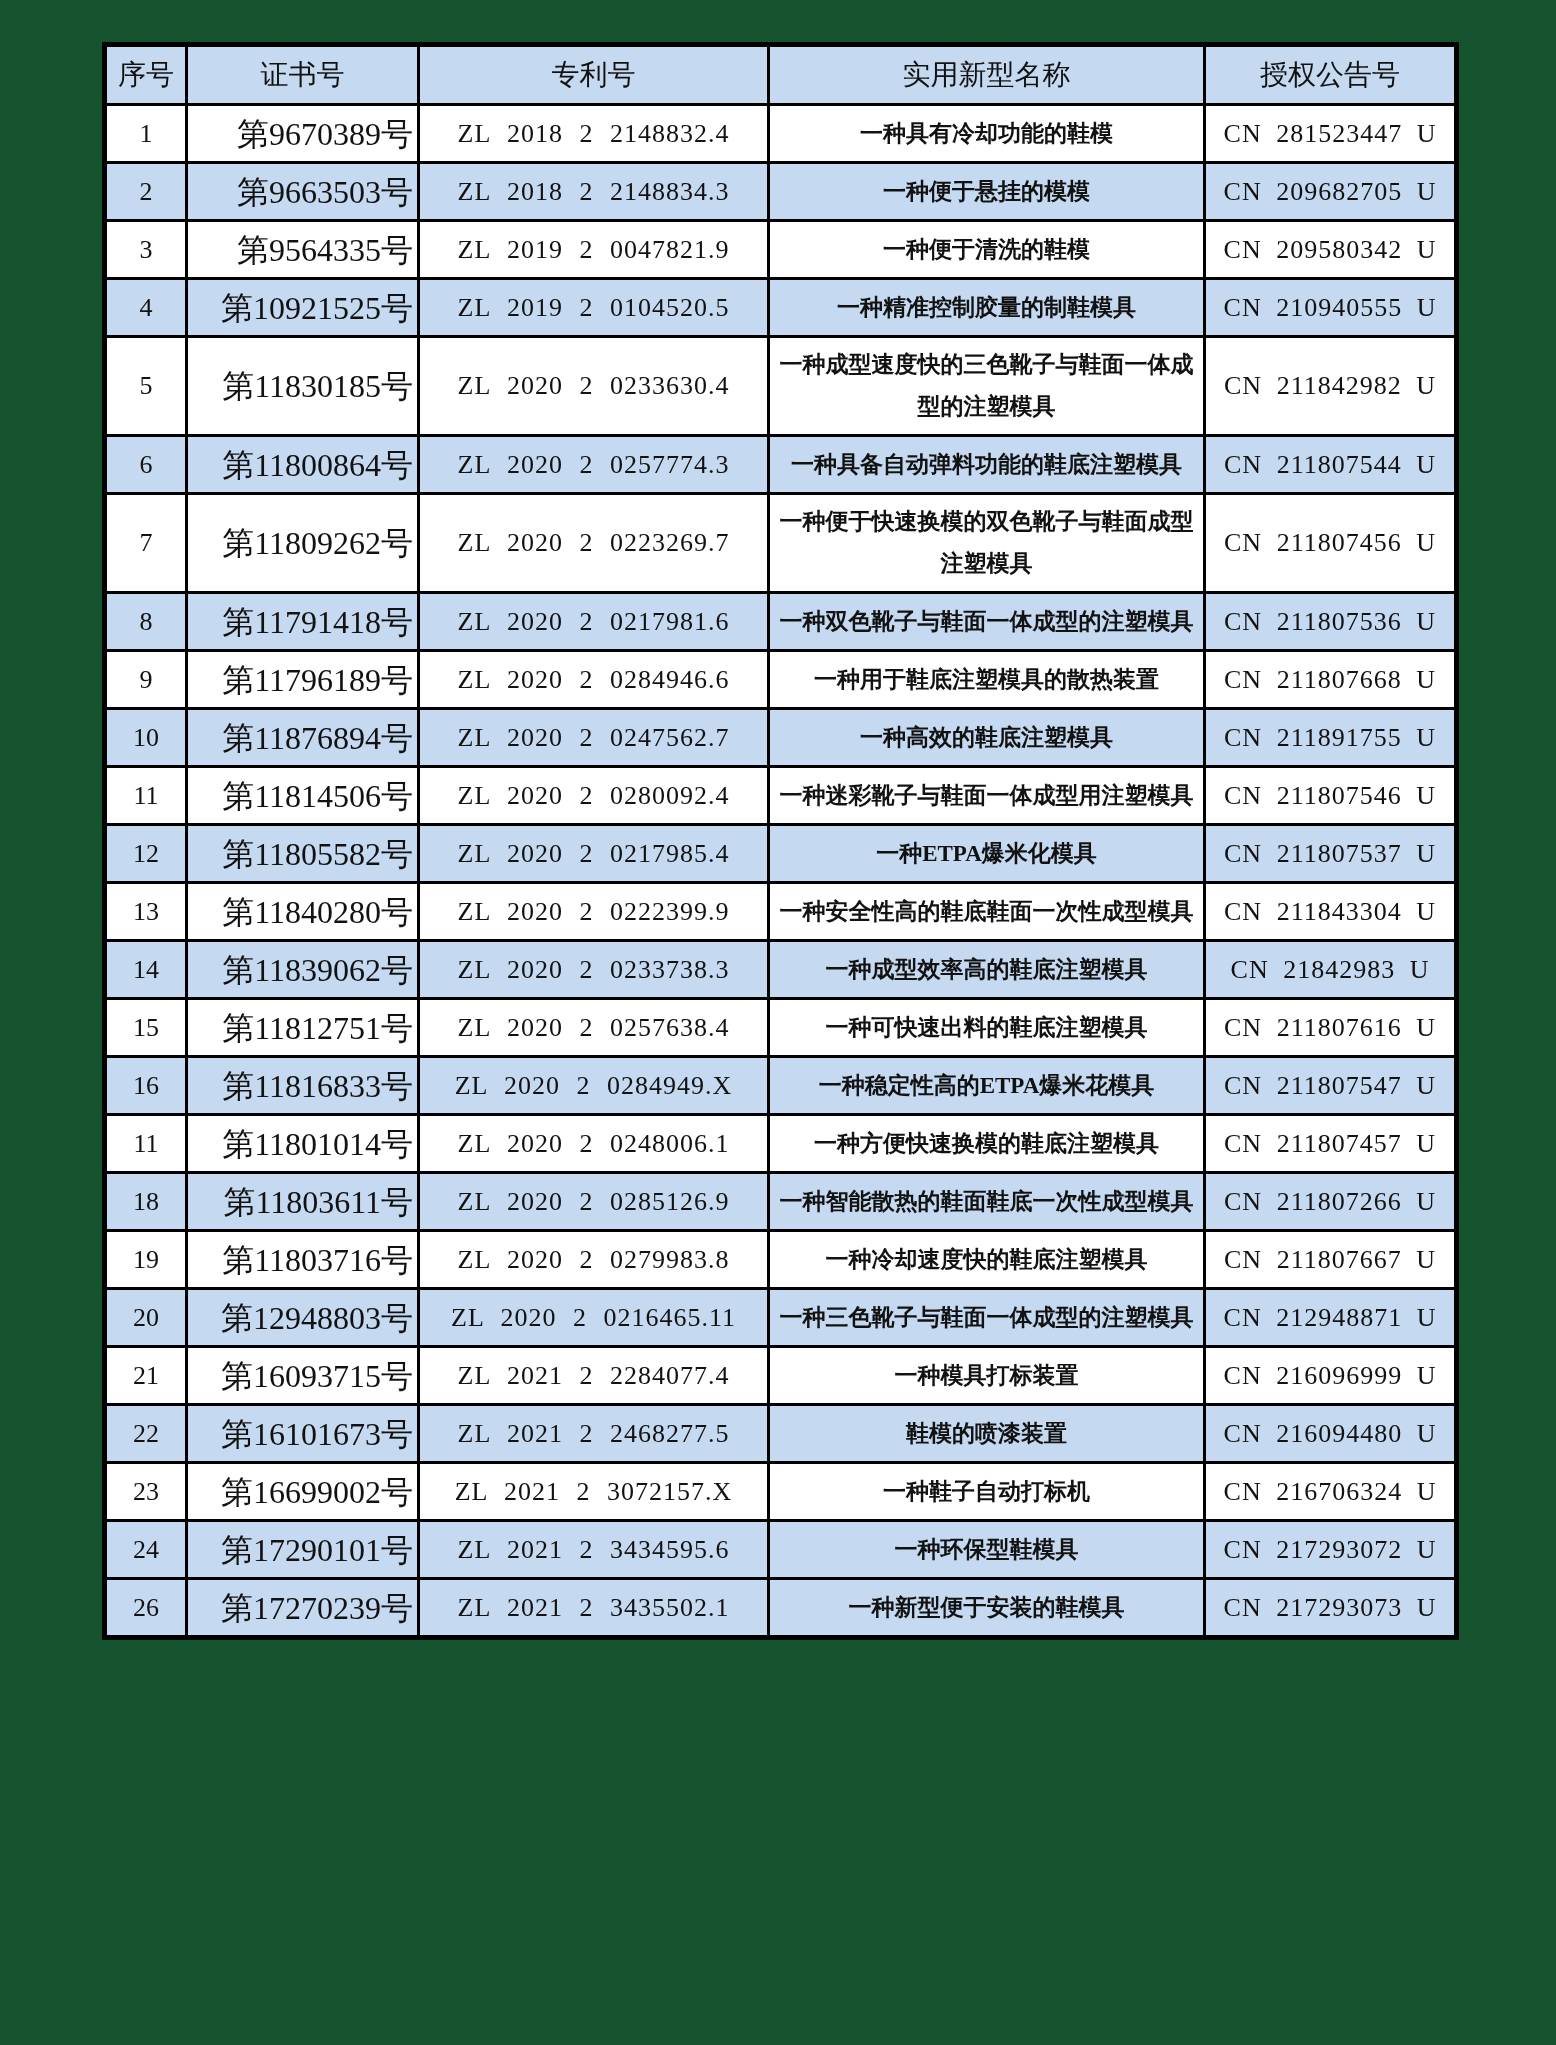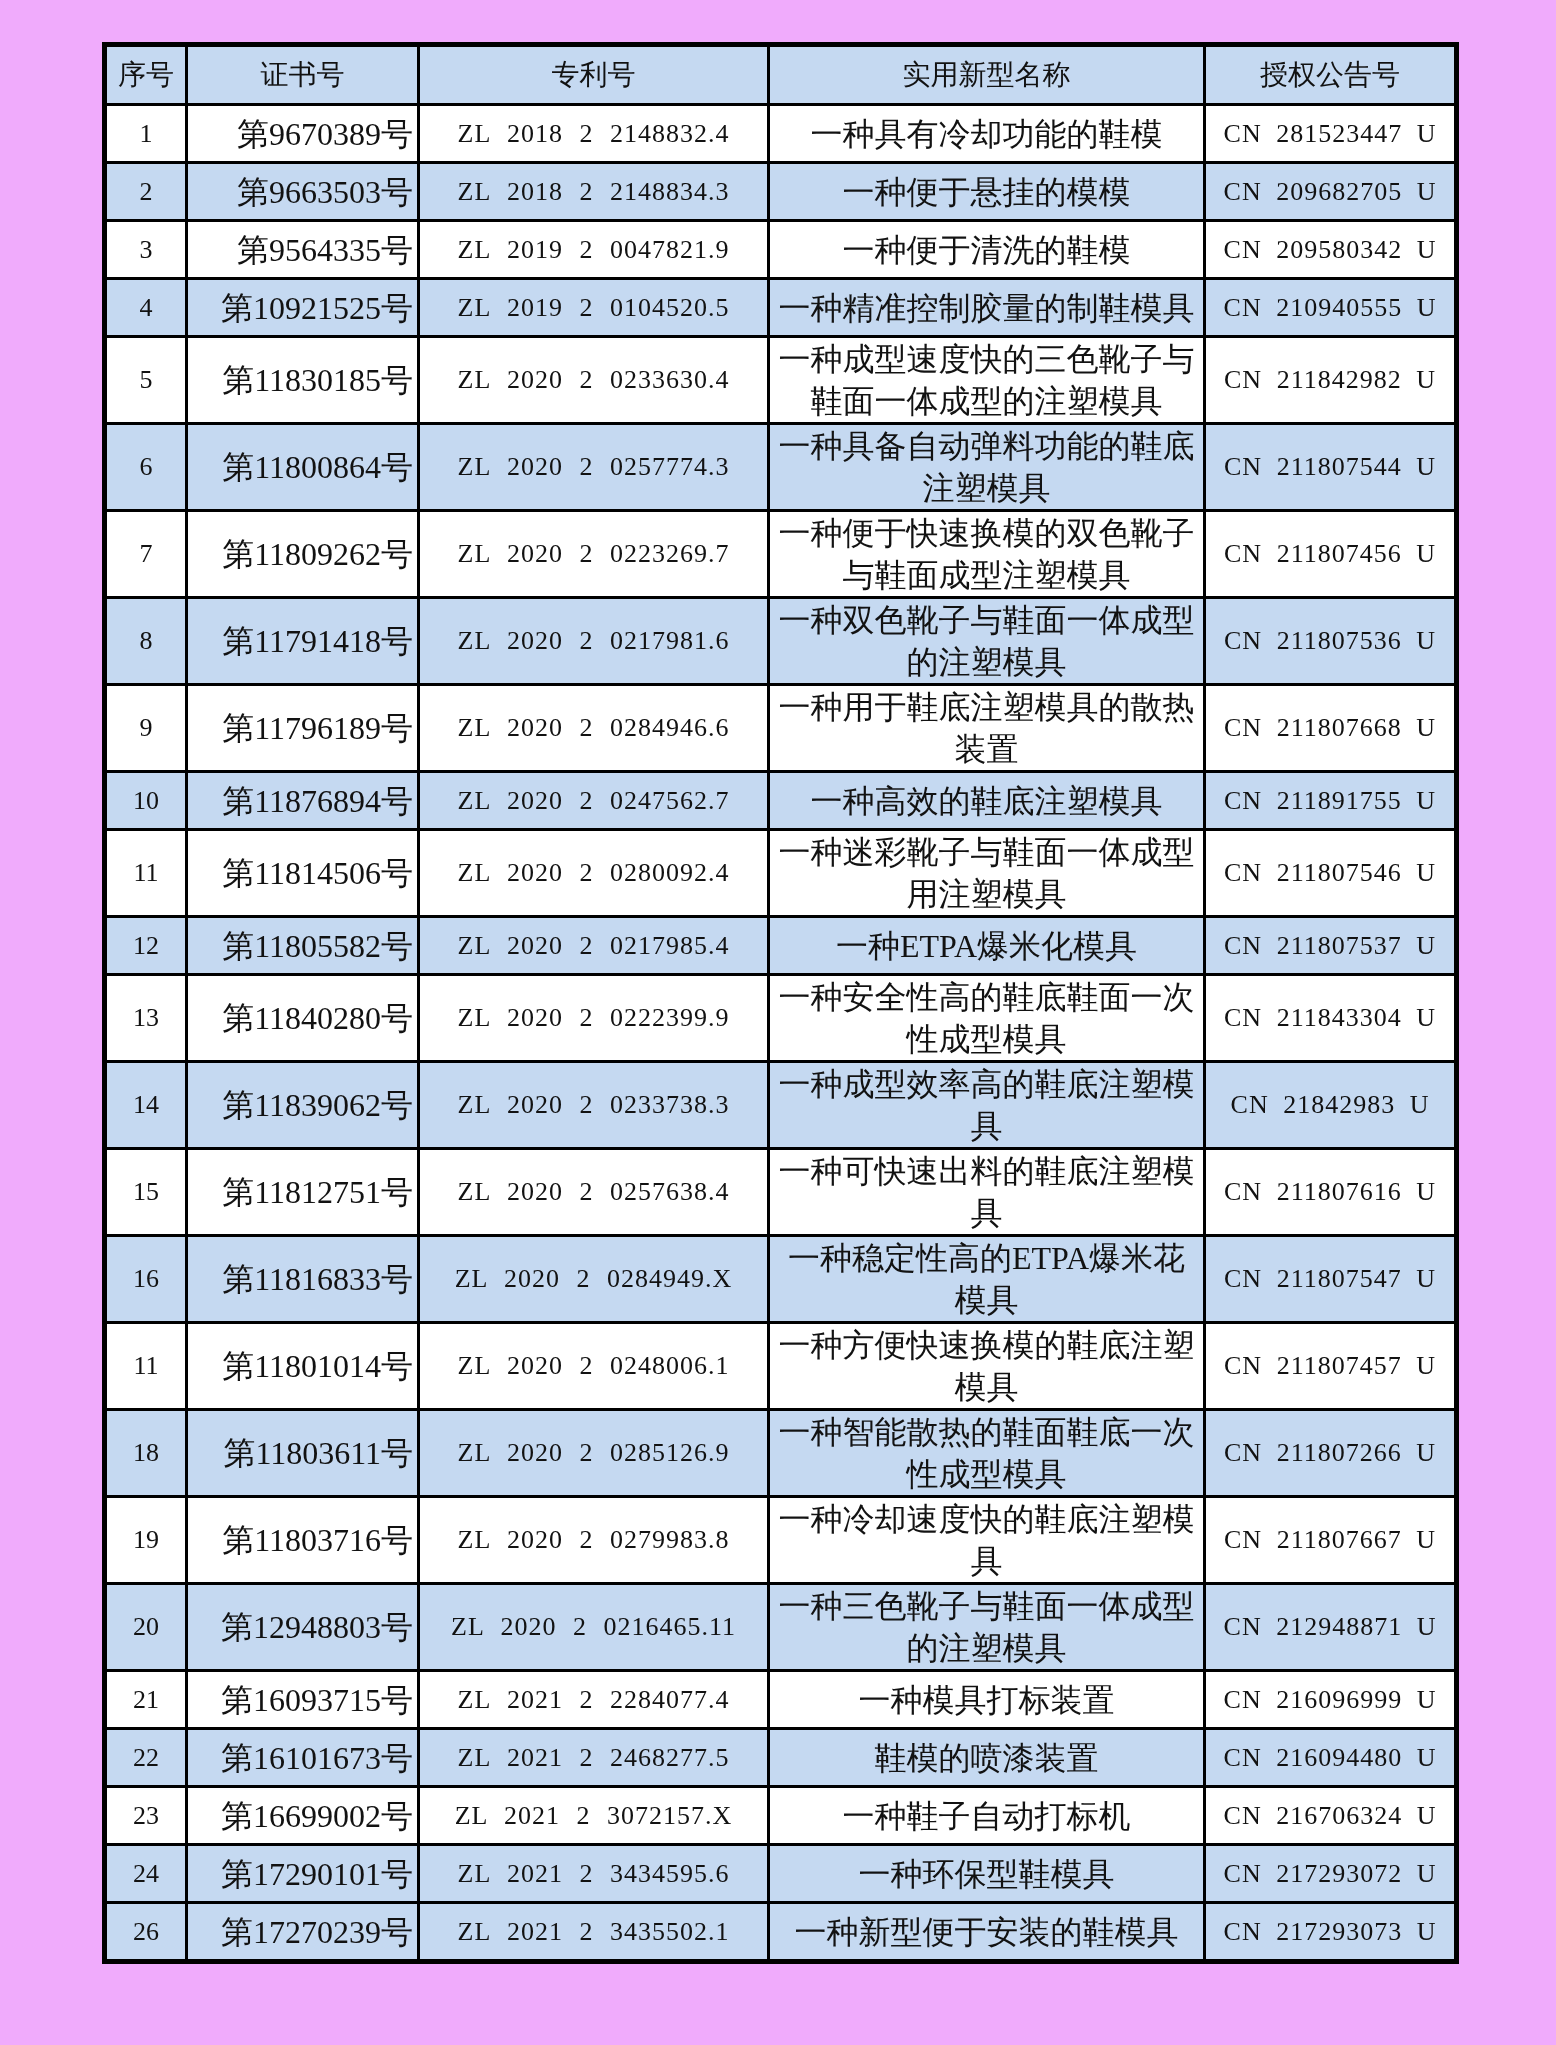--- a/index.html
+++ b/index.html
@@ -7,21 +7,21 @@
     padding: 0;
     background: #ffffff;
     width: 1556px;
     height: 2045px;
     font-family: "Liberation Serif", "DejaVu Serif", serif;
   }
   .page {
     position: relative;
     width: 1556px;
     height: 2045px;
-    background: #f0abfc;
+    background: #14532d;
     overflow: hidden;
   }
   table.patent-table {
     position: absolute;
     left: 102px;
     top: 42px;
     width: 1352px;
     border-collapse: collapse;
     table-layout: fixed;
     border: 5px solid #000000;
@@ -58,23 +58,24 @@
     text-align: right;
   }
   td.cell-patent {
     font-size: 26px;
     word-spacing: 9px;
     letter-spacing: 1px;
     white-space: nowrap;
     margin-top: 27px;
   }
   td.cell-name {
-    font-size: 32px;
+    font-size: 23px;
     line-height: 42px;
-    padding: 0 2px;
+    padding: 6px 2px;
+    font-weight: bold;
   }
   td.cell-publication {
     font-size: 26px;
     word-spacing: 7px;
     letter-spacing: 1px;
     white-space: nowrap;
   }
 </style>
 </head>
 <body>

